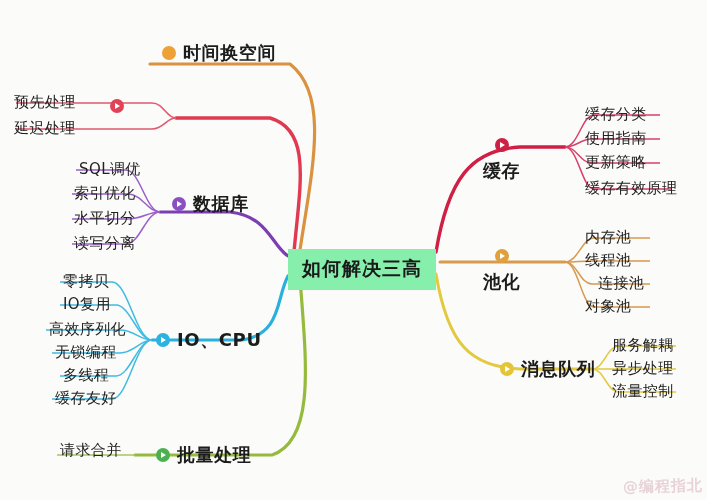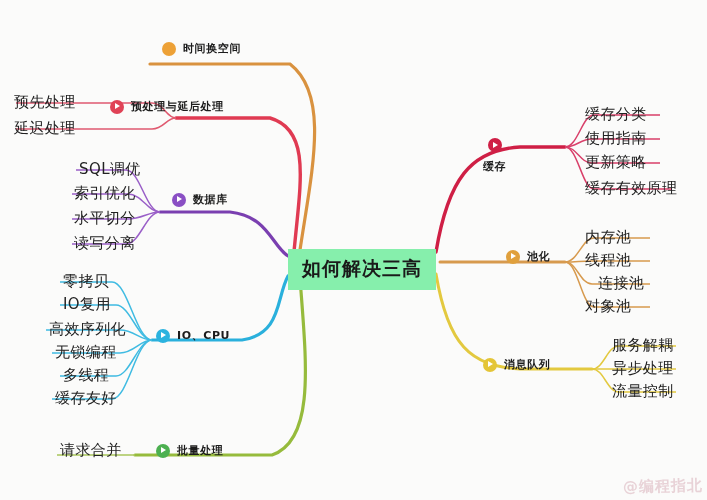--- a/index.html
+++ b/index.html
@@ -42,21 +42,21 @@
   .branch {
     position: absolute;
     display: flex;
     align-items: center;
     gap: 7px;
     white-space: nowrap;
     z-index: 30;
     background: transparent;
   }
   .branch-label {
-    font-size: 11px;
+    font-size: 18px;
     font-weight: 700;
     color: #1c1c1c;
     letter-spacing: 0.6px;
   }
   .branch.plain .branch-label {
     letter-spacing: 0.6px;
   }
 
   
   .marker {
@@ -185,21 +185,20 @@
     <span>如何解决三高</span>
   </div>
 
   <div id="nodes-layer">
       <div class="branch plain" style="left: 162px; top: 41px;">
         <span class="marker dot" style="background: rgb(237, 161, 54);"></span>
         <span class="branch-label">时间换空间</span>
       </div>
       <div class="branch" style="left: 110px; top: 99px;">
         <span class="marker play" style="background: rgb(224, 66, 86);"></span>
-        <span class="branch-label">预处理与延后处理</span>
       </div>
       <div class="leaf left" style="left: 14px; top: 95px;">预先处理</div>
       <div class="leaf left" style="left: 14px; top: 121px;">延迟处理</div>
       <div class="branch" style="left: 172px; top: 192px; text-align: center;">
         <span class="marker play" style="background: rgb(138, 79, 196);"></span>
         <span class="branch-label">数据库</span>
       </div>
       <div class="leaf left" style="left: 79px; top: 162px;">SQL调优</div>
       <div class="leaf left" style="left: 74px; top: 186px;">索引优化</div>
       <div class="leaf left" style="left: 74px; top: 211px;">水平切分</div>
@@ -220,29 +219,29 @@
       </div>
       <div class="leaf left" style="left: 60px; top: 443px;">请求合并</div>
       <div class="branch" style="left: 483px; top: 138px; flex-direction: column;">
         <span class="marker play" style="background: rgb(207, 31, 69);"></span>
         <span class="branch-label">缓存</span>
       </div>
       <div class="leaf right" style="left: 585px; top: 107px;">缓存分类</div>
       <div class="leaf right" style="left: 585px; top: 131px;">使用指南</div>
       <div class="leaf right" style="left: 585px; top: 155px;">更新策略</div>
       <div class="leaf right" style="left: 585px; top: 181px;">缓存有效原理</div>
-      <div class="branch" style="left: 506px; top: 249px;">
+      <div class="branch" style="left: 483px; top: 249px; flex-direction: column;">
         <span class="marker play" style="background: rgb(224, 160, 60);"></span>
         <span class="branch-label">池化</span>
       </div>
       <div class="leaf right" style="left: 585px; top: 230px;">内存池</div>
       <div class="leaf right" style="left: 585px; top: 253px;">线程池</div>
       <div class="leaf right" style="left: 585px; top: 276px; padding-left: 13px;">连接池</div>
       <div class="leaf right" style="left: 585px; top: 299px;">对象池</div>
-      <div class="branch" style="left: 483px; top: 357px;">
+      <div class="branch" style="left: 500px; top: 357px;">
         <span class="marker play" style="background: rgb(228, 197, 55);"></span>
         <span class="branch-label">消息队列</span>
       </div>
       <div class="leaf right" style="left: 612px; top: 338px;">服务解耦</div>
       <div class="leaf right" style="left: 612px; top: 361px;">异步处理</div>
       <div class="leaf right" style="left: 612px; top: 384px; font-family: Liberation Serif, serif;">流量控制</div>
     </div>
 
   <div class="wm-overlay">@编程指北</div>
 

